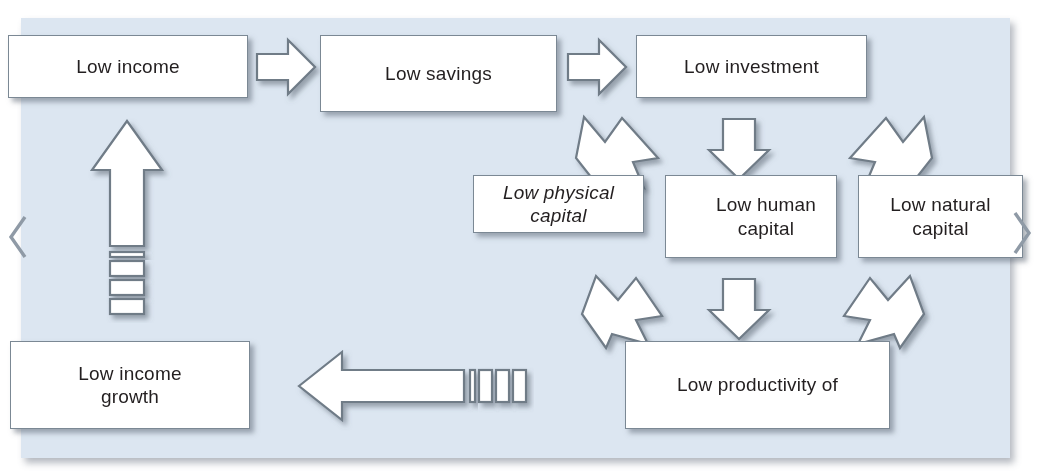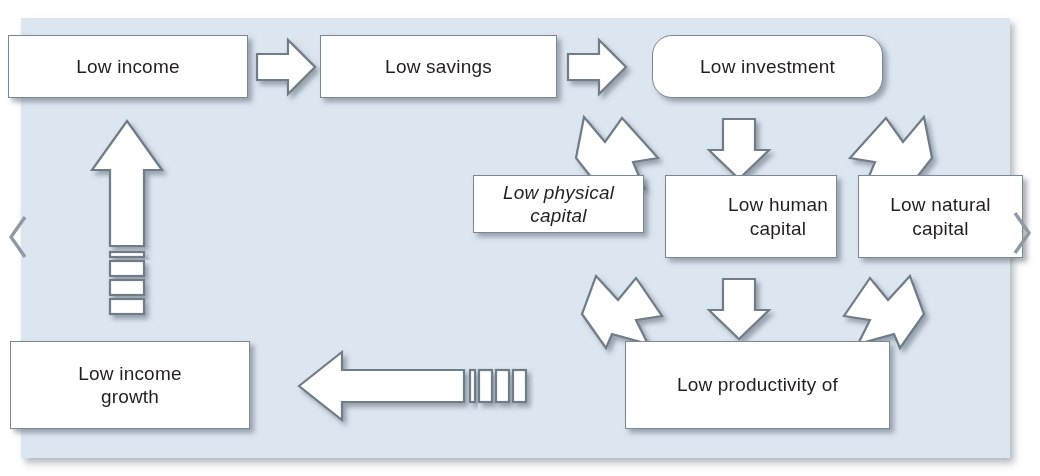--- a/index.html
+++ b/index.html
@@ -35,27 +35,27 @@
     background:#ffffff;
     border:1.6px solid #7b8894;
     box-shadow:4px 4px 5px rgba(85,95,110,.5);
     display:flex;align-items:center;justify-content:center;
     text-align:center;
     color:#231f20;
     font-size:19px;
     line-height:1.22;
     letter-spacing:.2px;
     box-sizing:border-box;
-    padding:2px 8px;
+    padding:2px 20px;
   }
   .box span{display:block;}
 
   #box-low-income      {left:8px;  top:35px;  width:240px; height:63px;}
-  #box-low-savings     {left:320px;top:35px;  width:237px; height:63px;}
-  #box-low-investment  {left:652px;top:35px;  width:231px; height:63px;border-radius:20px;}
+  #box-low-savings     {left:320px;top:35px;  width:237px; height:77px;}
+  #box-low-investment  {left:636px;top:35px;  width:231px; height:63px;}
   #box-physical-capital{left:473px;top:175px; width:171px; height:58px;font-style:italic;}
   #box-human-capital   {left:665px;top:175px; width:172px; height:83px;justify-content:flex-end;}
   #box-natural-capital {left:858px;top:175px; width:165px; height:83px;}
   #box-productivity    {left:625px;top:341px; width:265px; height:88px;text-align:right;}
   #box-income-growth   {left:10px; top:341px; width:240px; height:88px;}
 
   
   .arrow{position:absolute;}
   .arrow svg{display:block;overflow:visible;}
   .arrow .sh{

